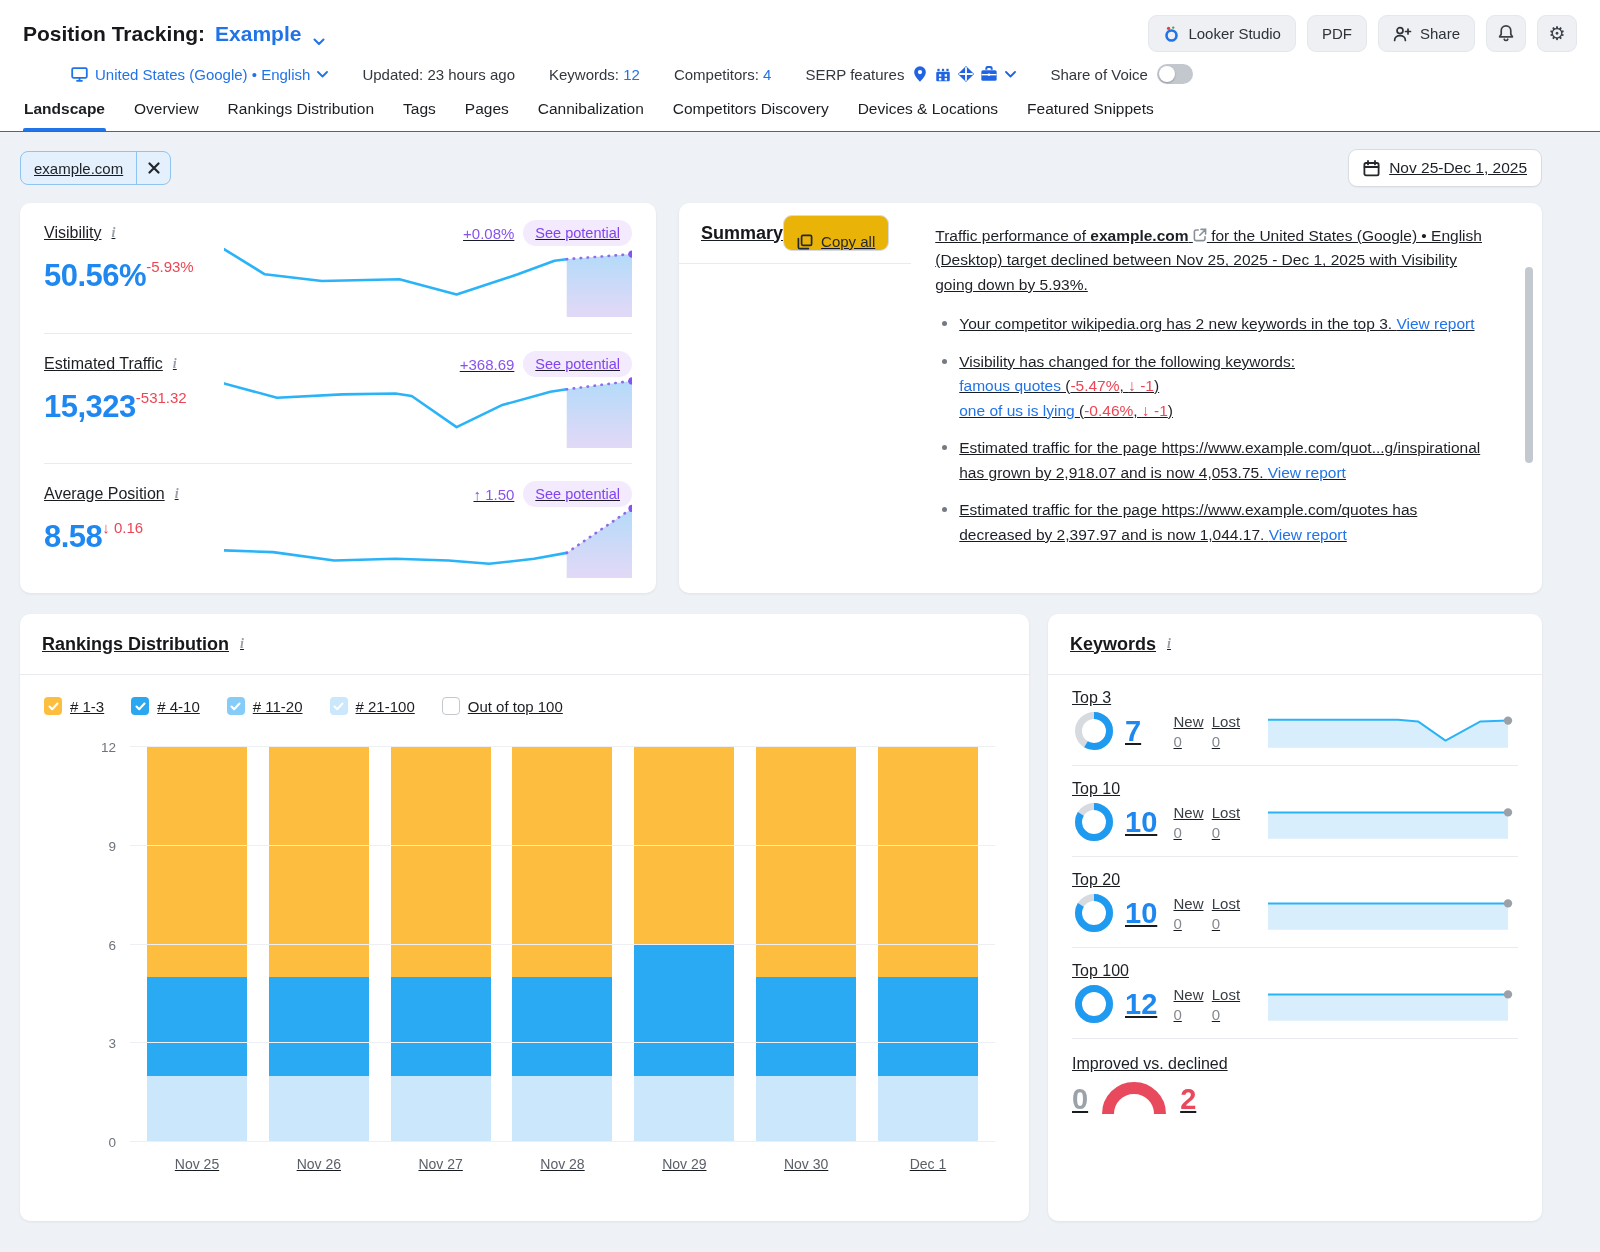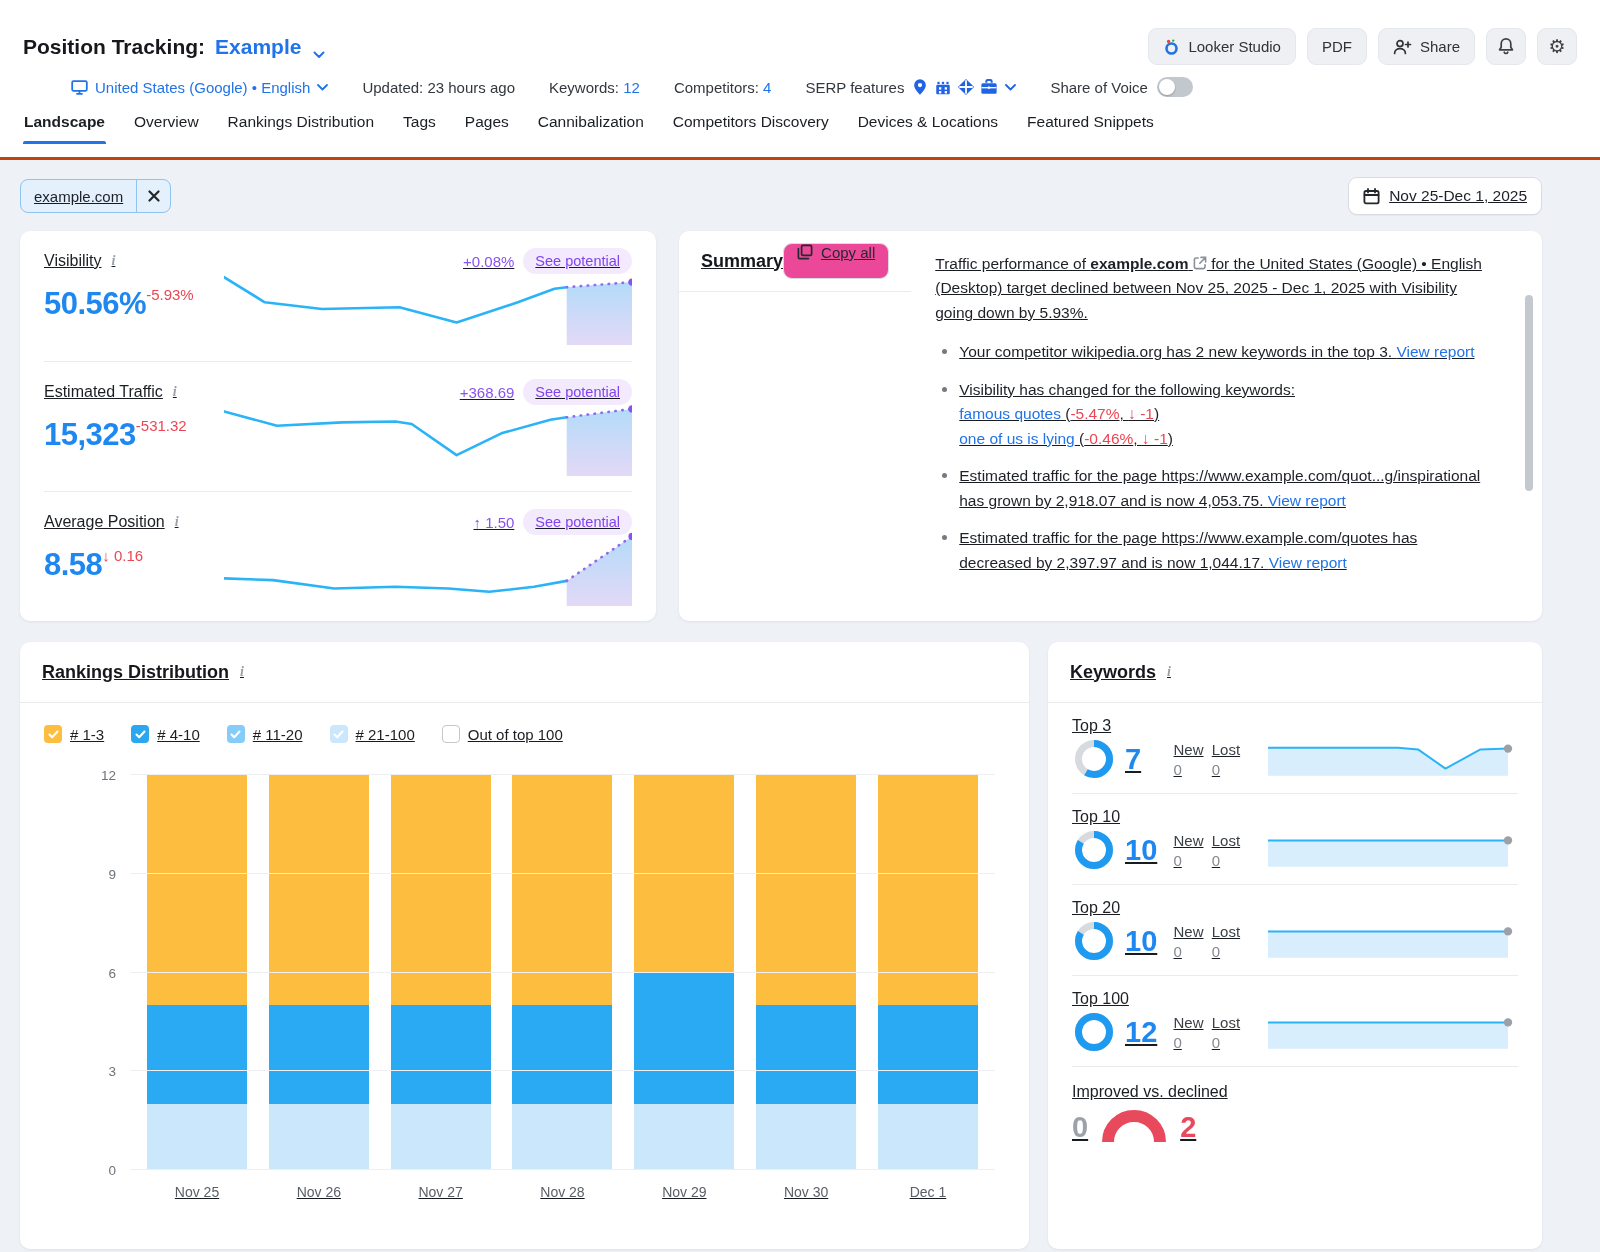--- a/index.html
+++ b/index.html
@@ -1,18 +1,18 @@
 <!DOCTYPE html>
 <html><head>
 <meta charset="utf-8">
 <style>
   * { box-sizing: border-box; margin: 0; padding: 0; }
   html,body { width:1600px; height:1252px; overflow:hidden; }
   body { font-family:"Liberation Sans", sans-serif; background:#eef1f6; color:#181b20; }
-  .topbar { background:#fff; padding:13px 23px; border-bottom:3px solid #c2410c; }
+  .topbar { background:#fff; padding:0 23px; border-bottom:1px solid #c2410c; }
   .header-row { display:flex; align-items:center; justify-content:space-between; padding-top:15px; }
   .title-group { display:flex; align-items:center; gap:10px; }
   .page-title { font-size:21px; font-weight:bold; color:#16181c; }
   .project-select { display:flex; align-items:flex-end; gap:12px; font-size:21px; font-weight:bold; color:#2173e8; cursor:pointer; }
   .hdr-actions { display:flex; gap:11px; align-items:center; }
   .hdr-btn { display:flex; align-items:center; gap:8px; background:#eef0f3; border:1px solid #e4e7eb; border-radius:9px; height:37px; padding:0 14px; font-size:15px; color:#2e333a; cursor:pointer; font-family:inherit; }
   .hdr-btn.icon-only { width:40px; justify-content:center; padding:0; }
   .gear-glyph { font-family:"DejaVu Sans", sans-serif; font-size:19px; color:#3c4148; line-height:1; }
   .subheader-row { display:flex; align-items:center; gap:34px; margin-top:12px; font-size:15px; color:#33373e;margin-left:48px; }
   .loc-select { display:flex; align-items:center; gap:7px; color:#2173e8; cursor:pointer; }
@@ -44,21 +44,21 @@
   .pot-change { color:#8952f0; font-size:15px; }
   .pot-badge { background:#f3eafd; color:#8144ef; font-size:14.5px; padding:5px 12px; border-radius:13px; cursor:pointer; }
   .metric-value-grp { position:absolute; left:0; top:55px; display:flex; align-items:flex-start; }
   .metric-value { font-size:31px; font-weight:bold; color:#1f88f0; letter-spacing:-.5px; }
   .metric-delta { font-size:15px; color:#ec4654; }
   .metric-spark { position:absolute; right:0; top:36px; width:408px; height:84px; }
   .summary-card { width:863px; height:390px; display:flex; flex-direction:row; }
   .card-hd { display:flex; justify-content:space-between; align-items:center; padding:0 22px; height:61px; border-bottom:1px solid #e9ebef; flex:none; }
   .card-title-grp { display:flex; align-items:center; gap:9px; }
   .card-title { font-size:18px; font-weight:bold; color:#16181c; }
-  .copy-btn { display:flex; align-items:flex-start; gap:8px; background:#ec4899; border:1px solid #d8dce2; border-radius:9px; height:36px; padding:0 13px; font-size:15px; color:#25292f; cursor:pointer; font-family:inherit; }
+  .copy-btn { display:flex; align-items:flex-end; gap:8px; background:#eab308; border:1px solid #d8dce2; border-radius:9px; height:36px; padding:0 13px; font-size:15px; color:#25292f; cursor:pointer; font-family:inherit; }
   .summary-body { position:relative; padding:21px 52px 0 24px; overflow:hidden; flex:1; font-size:15.5px; line-height:1.58; color:#1d2026; }
   .summary-intro b { font-weight:bold; }
   .sum-bullets { margin-top:15px; display:flex; flex-direction:column; gap:13px; }
   .sum-bullet { position:relative; padding-left:24px; }
   .sum-bullet::before { content:""; position:absolute; left:7px; top:9px; width:5px; height:5px; border-radius:50%; background:#747a83; }
   a.link { color:#2173e8; text-decoration:none; cursor:pointer; }
   .red { color:#ec4654; }
   .scroll-thumb { position:absolute; right:9px; top:64px; width:8px; height:196px; border-radius:4px; background:#c4c9cf; cursor:pointer; }
   .row2 { display:flex; gap:19px; margin-top:21px; }
   .rankings-card { width:1009px; height:607px; }

